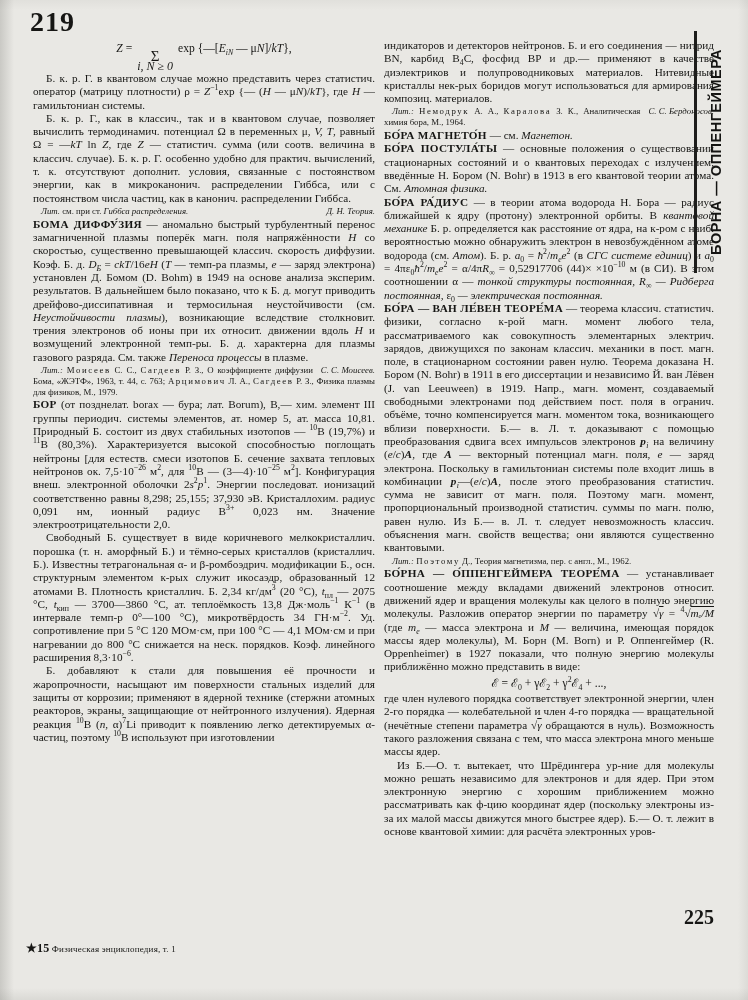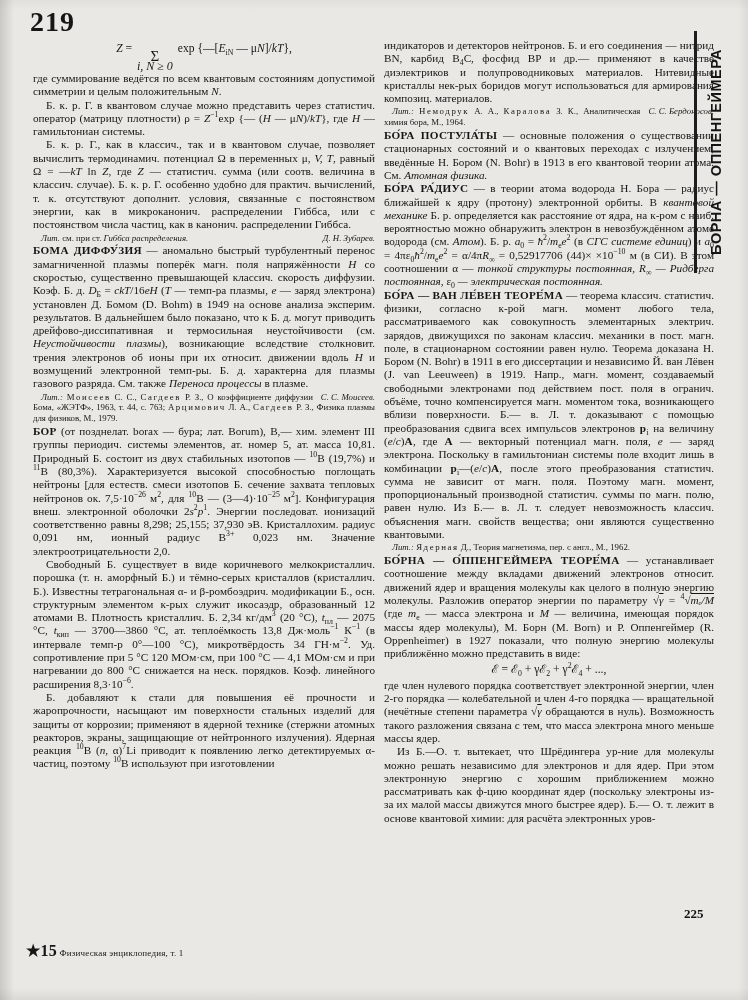--- a/index.html
+++ b/index.html
@@ -10,78 +10,78 @@
     color:#161614;
   }
   .vignette{position:absolute;inset:0;pointer-events:none;
     background:
       linear-gradient(90deg, rgba(120,120,115,.28) 0, rgba(120,120,115,0) 14px),
       linear-gradient(270deg, rgba(140,140,135,.14) 0, rgba(140,140,135,0) 10px),
       linear-gradient(0deg, rgba(140,140,135,.16) 0, rgba(140,140,135,0) 12px),
       linear-gradient(180deg, rgba(150,150,145,.10) 0, rgba(150,150,145,0) 10px);
   }
   .pageno-top{position:absolute;left:30px;top:6px;font-size:28px;font-weight:bold;letter-spacing:1px;}
-  .pageno-bottom{position:absolute;left:684px;top:906px;font-size:13px;font-weight:bold;}
+  .pageno-bottom{position:absolute;left:684px;top:906px;font-size:20px;font-weight:bold;}
   .col{position:absolute;top:39px;text-align:justify;font-size:11.2px;line-height:13.3px;}
   #col-left{left:33px;width:342px;}
   #col-right{left:384px;width:330px;}
   .col p{margin:0;}
   .col p.pi{text-indent:13px;}
   .col p.entry{text-indent:0;}
   .col p.lit{font-size:8.8px;line-height:10.8px;text-indent:8px;margin:1px 0;}
   .sig{float:right;font-style:italic;}
   .col p.formula{text-align:center;text-indent:0;margin:3px 0 2px 0;font-size:11.6px;}
   b{letter-spacing:.3px;}
-  .i{}
+  .i{font-style:italic;}
   sup,sub{font-size:7.8px;line-height:0;}
   .sp{letter-spacing:1.6px;}
   .ov{font-style:italic;text-decoration:overline;}
   .stk{display:inline-flex;flex-direction:column;align-items:center;vertical-align:-9px;margin:0 2px;}
   .stk .top{font-size:15px;line-height:13px;}
   .stk .bot{font-size:12px;line-height:7px;white-space:nowrap;font-style:italic;}
   .sidebar-rule{position:absolute;left:694px;top:31px;width:2.5px;height:242px;background:#1d1d1b;}
   .sidebar-title{
     position:absolute;left:699px;top:30px;width:34px;height:244px;
     writing-mode:vertical-rl;transform:rotate(180deg);
     display:flex;align-items:center;justify-content:center;
     font-family:"Liberation Sans","DejaVu Sans",sans-serif;
     font-weight:bold;font-size:14.5px;letter-spacing:.5px;white-space:nowrap;color:#141412;
   }
   .footer{position:absolute;left:26px;top:941px;font-size:9px;letter-spacing:.2px;}
-  .footer .mark{font-size:16px;font-weight:bold;}
+  .footer .mark{font-size:12px;font-weight:bold;}
 </style>
 </head>
 <body>
 
 <div class="vignette"></div>
 
 <div class="pageno-top">219</div>
 
 <div class="col" id="col-left">
     <p class="formula"><i>Z</i><span> = </span><span class="stk">
         <span class="top">Σ</span>
         <span class="bot">i, N ≥ 0</span>
       </span><span> exp {—[</span><i>E</i><sub class="i">iN</sub><span> — μ</span><i>N</i><span>]/</span><i>kT</i><span>},</span></p>
-    <p class="p"><span>где суммирование ведётся по всем квантовым состояниям допустимой симметрии и целым положительным </span><i>N</i><span>.</span></p>
     <p class="pi"><span>Б. к. р. Г. в квантовом случае можно представить через статистич. оператор (матрицу плотности) ρ = </span><i>Z</i><sup>−1</sup><span>exp {— (</span><i>H</i><span> — μ</span><i>N</i><span>)/</span><i>kT</i><span>},  где  </span><i>H</i><span> — гамильтониан системы.</span></p>
     <p class="pi"><span>Б. к. р. Г., как в классич., так и в квантовом случае, позволяет вычислить термодинамич. потенциал Ω в переменных μ, </span><i>V, T</i><span>, равный Ω = —</span><i>kT</i><span> ln </span><i>Z</i><span>, где </span><i>Z</i><span> — статистич. сумма (или соотв. величина в классич. случае). Б. к. р. Г. особенно удобно для практич. вычислений, т. к. отсутствуют дополнит. условия, связанные с постоянством энергии, как в микроканонич. распределении Гиббса, или с постоянством числа частиц, как в канонич. распределении Гиббса.</span></p>
-    <p class="lit"><span class="sig">Д. Н. Зубарев.</span><i>Лит.</i><span> см. при ст. </span><i>Гиббса распределения.</i></p>
+    <p class="lit"><span class="sig">Д. Н. Теория.</span><i>Лит.</i><span> см. при ст. </span><i>Гиббса распределения.</i></p>
     <p class="entry"><b>БОМА ДИФФУ́ЗИЯ</b><span> — аномально быстрый турбулентный перенос замагниченной плазмы поперёк магн. поля напряжённости </span><i>H</i><span> со скоростью, существенно превышающей классич. скорость диффузии. Коэф. Б. д. </span><i>D</i><sub class="i">Б</sub><span> = </span><i>ckT</i><span>/16</span><i>eH</i><span> (</span><i>T</i><span> — темп-ра плазмы, </span><i>e</i><span> — заряд электрона) установлен Д. Бомом (D. Bohm) в 1949 на основе анализа эксперим. результатов. В дальнейшем было показано, что к Б. д. могут приводить дрейфово-диссипативная и термосильная неустойчивости (см. </span><i>Неустойчивости плазмы</i><span>), возникающие вследствие столкновит. трения электронов об ионы при их относит. движении вдоль </span><i>H</i><span> и возмущений электронной темп-ры. Б. д. характерна для плазмы газового разряда. См. также </span><i>Переноса процессы</i><span> в плазме.</span></p>
     <p class="lit"><span class="sig">С. С. Моисеев.</span><i>Лит.:</i><span> </span><span class="sp">Моисеев</span><span> С. С., </span><span class="sp">Сагдеев</span><span> Р. З., О коэффициенте диффузии Бома, «ЖЭТФ», 1963, т. 44, с. 763; </span><span class="sp">Арцимович</span><span> Л. А., </span><span class="sp">Сагдеев</span><span> Р. З., Физика плазмы для физиков, М., 1979.</span></p>
     <p class="entry"><b>БОР</b><span> (от позднелат. borax — бура; лат. Borum), B,— хим. элемент III группы периодич. системы элементов, ат. номер 5, ат. масса 10,81. Природный Б. состоит из двух стабильных изотопов — </span><sup>10</sup><span>B (19,7%) и </span><sup>11</sup><span>B (80,3%). Характеризуется высокой способностью поглощать нейтроны [для естеств. смеси изотопов Б. сечение захвата тепловых нейтронов ок. 7,5·10</span><sup>−26</sup><span> м</span><sup>2</sup><span>, для </span><sup>10</sup><span>B — (3—4)·10</span><sup>−25</sup><span> м</span><sup>2</sup><span>]. Конфигурация внеш. электронной оболочки 2</span><i>s</i><sup>2</sup><i>p</i><sup>1</sup><span>. Энергии последоват. ионизаций соответственно равны 8,298; 25,155; 37,930 эВ. Кристаллохим. радиус 0,091 нм, ионный радиус B</span><sup>3+</sup><span> 0,023 нм. Значение электроотрицательности 2,0.</span></p>
     <p class="pi"><span>Свободный Б. существует в виде коричневого мелкокристаллич. порошка (т. н. аморфный Б.) и тёмно-серых кристаллов (кристаллич. Б.). Известны тетрагональная α- и β-ромбоэдрич. модификации Б., осн. структурным элементом к-рых служит икосаэдр, образованный 12 атомами B. Плотность кристаллич. Б. 2,34 кг/дм</span><sup>3</sup><span> (20 °C), </span><i>t</i><sub>пл</sub><span> — 2075 °C, </span><i>t</i><sub>кип</sub><span> — 3700—3860 °C, ат. теплоёмкость 13,8 Дж·моль</span><sup>−1</sup><span> К</span><sup>−1</sup><span> (в интервале темп-р 0°—100 °C), микротвёрдость 34 ГН·м</span><sup>−2</sup><span>. Уд. сопротивление при 5 °C 120 МОм·см, при 100 °C — 4,1 МОм·см и при нагревании до 800 °C снижается на неск. порядков. Коэф. линейного расширения 8,3·10</span><sup>−6</sup><span>.</span></p>
     <p class="pi"><span>Б. добавляют к стали для повышения её прочности и жаропрочности, насыщают им поверхности стальных изделий для защиты от коррозии; применяют в ядерной технике (стержни атомных реакторов, экраны, защищающие от нейтронного излучения). Ядерная реакция </span><sup>10</sup><span>B (</span><i>n</i><span>, α)</span><sup>7</sup><span>Li приводит к появлению легко детектируемых α-частиц, поэтому </span><sup>10</sup><span>B используют при изготовлении</span></p>
   </div>
 <div class="col" id="col-right">
     <p class="p"><span>индикаторов и детекторов нейтронов. Б. и его соединения — нитрид BN, карбид B</span><sub>4</sub><span>C, фосфид BP и др.— применяют в качестве диэлектриков и полупроводниковых материалов. Нитевидные кристаллы нек-рых боридов могут использоваться для армирования композиц. материалов.</span></p>
     <p class="lit"><span class="sig">С. С. Бердоносов.</span><i>Лит.:</i><span> </span><span class="sp">Немодрук</span><span> А. А., </span><span class="sp">Каралова</span><span> З. К., Аналитическая химия бора, М., 1964.</span></p>
+    <p class="entry"><b>БО́РА МАГНЕТО́Н</b><span> — см. </span><i>Магнетон.</i></p>
     <p class="entry"><b>БО́РА ПОСТУЛА́ТЫ</b><span> — основные положения о существовании стационарных состояний и о квантовых переходах с излучением, введённые Н. Бором (N. Bohr) в 1913 в его квантовой теории атома. См. </span><i>Атомная физика.</i></p>
     <p class="entry"><b>БО́РА РА́ДИУС</b><span> — в теории атома водорода Н. Бора — радиус ближайшей к ядру (протону) электронной орбиты. В </span><i>квантовой механике</i><span> Б. р. определяется как расстояние от ядра, на к-ром с наиб. вероятностью можно обнаружить электрон в невозбуждённом атоме водорода (см. </span><i>Атом</i><span>). Б. р. </span><i>a</i><sub>0</sub><span> = </span><i>ħ</i><sup>2</sup><span>/</span><i>m</i><sub class="i">e</sub><i>e</i><sup>2</sup><span> (в </span><i>СГС системе единиц</i><span>) и </span><i>a</i><sub>0</sub><span> = 4πε</span><sub>0</sub><i>ħ</i><sup>2</sup><span>/</span><i>m</i><sub class="i">e</sub><i>e</i><sup>2</sup><span> = α/4π</span><i>R</i><sub>∞</sub><span> = 0,52917706 (44)× ×10</span><sup>−10</sup><span> м (в СИ). В этом соотношении α — </span><i>тонкой структуры постоянная, R</i><sub>∞</sub><i> — Ридберга постоянная,</i><span> ε</span><sub>0</sub><i> — электрическая постоянная.</i></p>
     <p class="entry"><b>БО́РА — ВАН ЛЕ́ВЕН ТЕОРЕ́МА</b><span> — теорема классич. статистич. физики, согласно к-рой магн. момент любого тела, рассматриваемого как совокупность элементарных электрич. зарядов, движущихся по законам классич. механики в пост. магн. поле, в стационарном состоянии равен нулю. Теорема доказана Н. Бором (N. Bohr) в 1911 в его диссертации и независимо Й. ван Лёвен (J. van Leeuween) в 1919. Напр., магн. момент, создаваемый свободными электронами под действием пост. поля в огранич. объёме, точно компенсируется магн. моментом тока, возникающего вблизи поверхности. Б.— в. Л. т. доказывают с помощью преобразования сдвига всех импульсов электронов </span><b class="i">p</b><sub class="i">i</sub><span> на величину (</span><i>e</i><span>/</span><i>c</i><span>)</span><b class="i">A</b><span>, где </span><b class="i">A</b><span> — векторный потенциал магн. поля, </span><i>e</i><span> — заряд электрона. Поскольку в гамильтониан системы поле входит лишь в комбинации </span><b class="i">p</b><sub class="i">i</sub><span>—(</span><i>e</i><span>/</span><i>c</i><span>)</span><b class="i">A</b><span>, после этого преобразования статистич. сумма не зависит от магн. поля. Поэтому магн. момент, пропорциональный производной статистич. суммы по магн. полю, равен нулю. Из Б.— в. Л. т. следует невозможность классич. объяснения магн. свойств вещества; они являются существенно квантовыми.</span></p>
-    <p class="lit"><i>Лит.:</i><span> </span><span class="sp">Ядерная</span><span> Д., Теория магнетизма, пер. с англ., М., 1962.</span></p>
+    <p class="lit"><i>Лит.:</i><span> </span><span class="sp">Поэтому</span><span> Д., Теория магнетизма, пер. с англ., М., 1962.</span></p>
     <p class="entry"><b>БО́РНА — О́ППЕНГЕЙМЕРА ТЕОРЕ́МА</b><span> — устанавливает соотношение между вкладами движений электронов относит. движений ядер и вращения молекулы как целого в полную энергию молекулы. Разложив оператор энергии по параметру √</span><span class="ov">γ</span><span> = </span><sup>4</sup><span>√</span><span class="ov">mₑ/M</span><span> (где </span><i>m</i><sub class="i">e</sub><span> — масса электрона и </span><i>M</i><span> — величина, имеющая порядок массы ядер молекулы), М. Борн (M. Born) и Р. Оппенгеймер (R. Oppenheimer) в 1927 показали, что полную энергию молекулы приближённо можно представить в виде:</span></p>
     <p class="formula"><span>ℰ = ℰ</span><sub>0</sub><span> + γℰ</span><sub>2</sub><span> + γ</span><sup>2</sup><span>ℰ</span><sub>4</sub><span> + ...,</span></p>
     <p class="p"><span>где член нулевого порядка соответствует электронной энергии, член 2-го порядка — колебательной и член 4-го порядка — вращательной (нечётные степени параметра √</span><span class="ov">γ</span><span> обращаются в нуль). Возможность такого разложения связана с тем, что масса электрона много меньше массы ядер.</span></p>
     <p class="pi"><span>Из Б.—О. т. вытекает, что Шрёдингера ур-ние для молекулы можно решать независимо для электронов и для ядер. При этом электронную энергию с хорошим приближением можно рассматривать как ф-цию координат ядер (поскольку электроны из-за их малой массы движутся много быстрее ядер). Б.— О. т. лежит в основе квантовой химии: для расчёта электронных уров-</span></p>
   </div>
 
 <div class="sidebar-rule"></div>
 <div class="sidebar-title">БОРНА — ОППЕНГЕЙМЕРА</div>
 
 <div class="footer">

